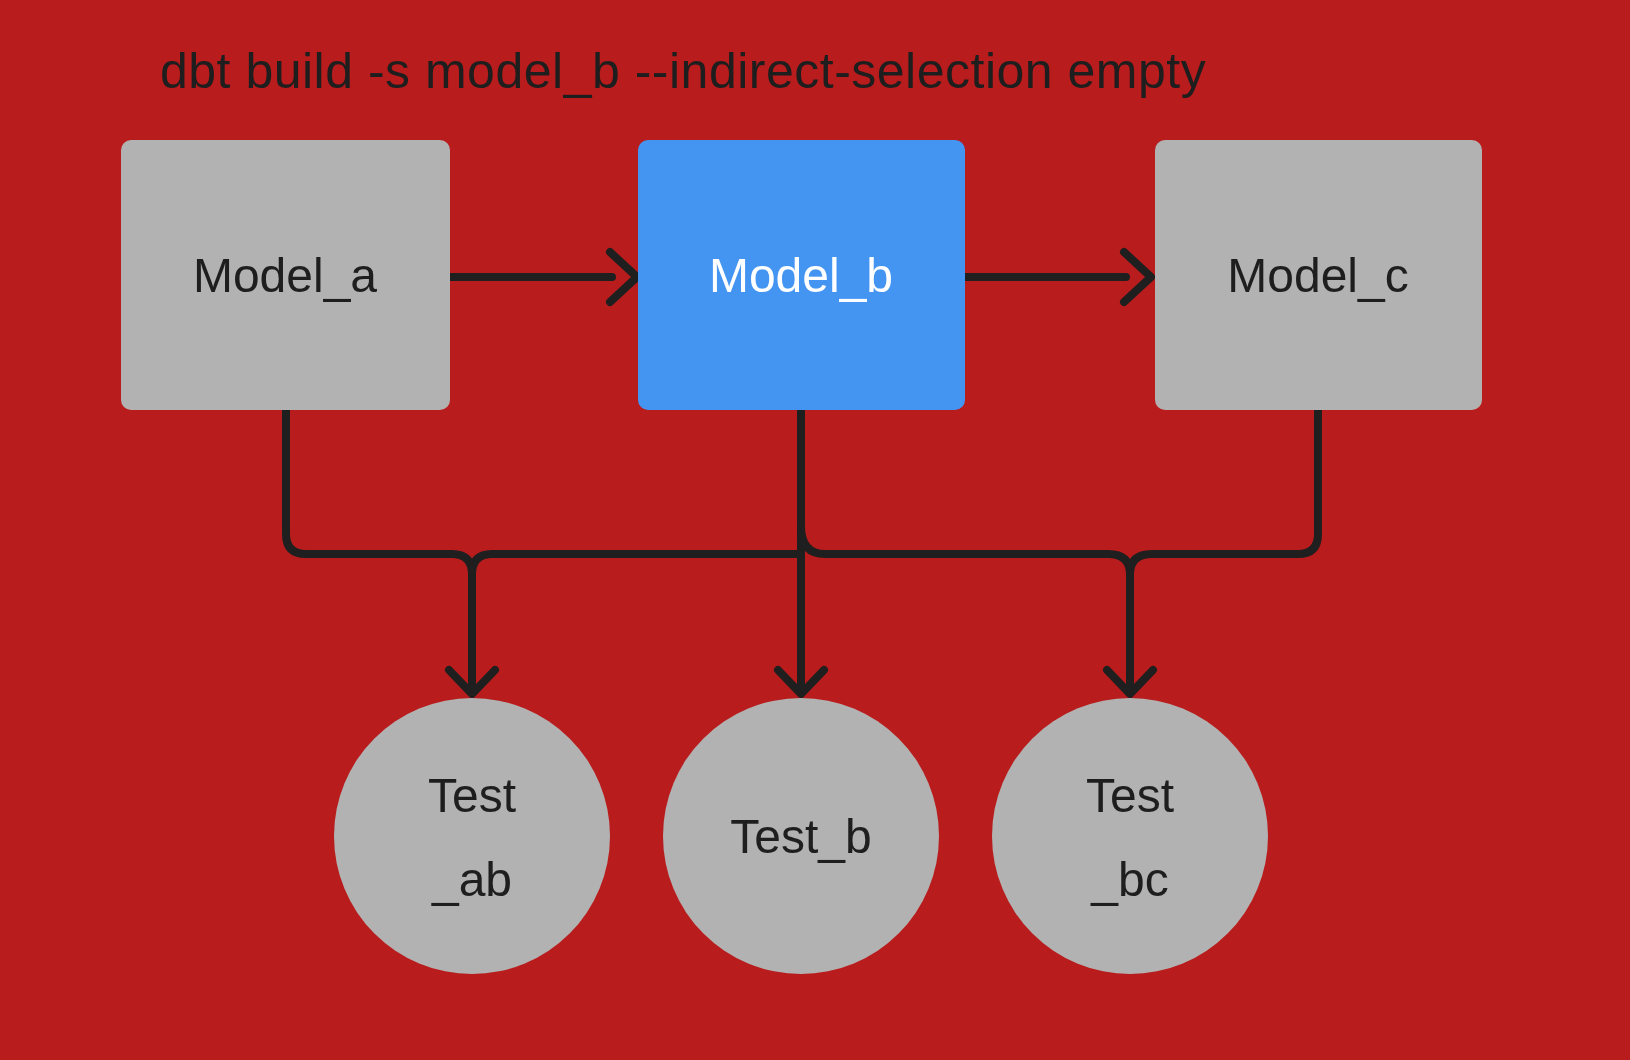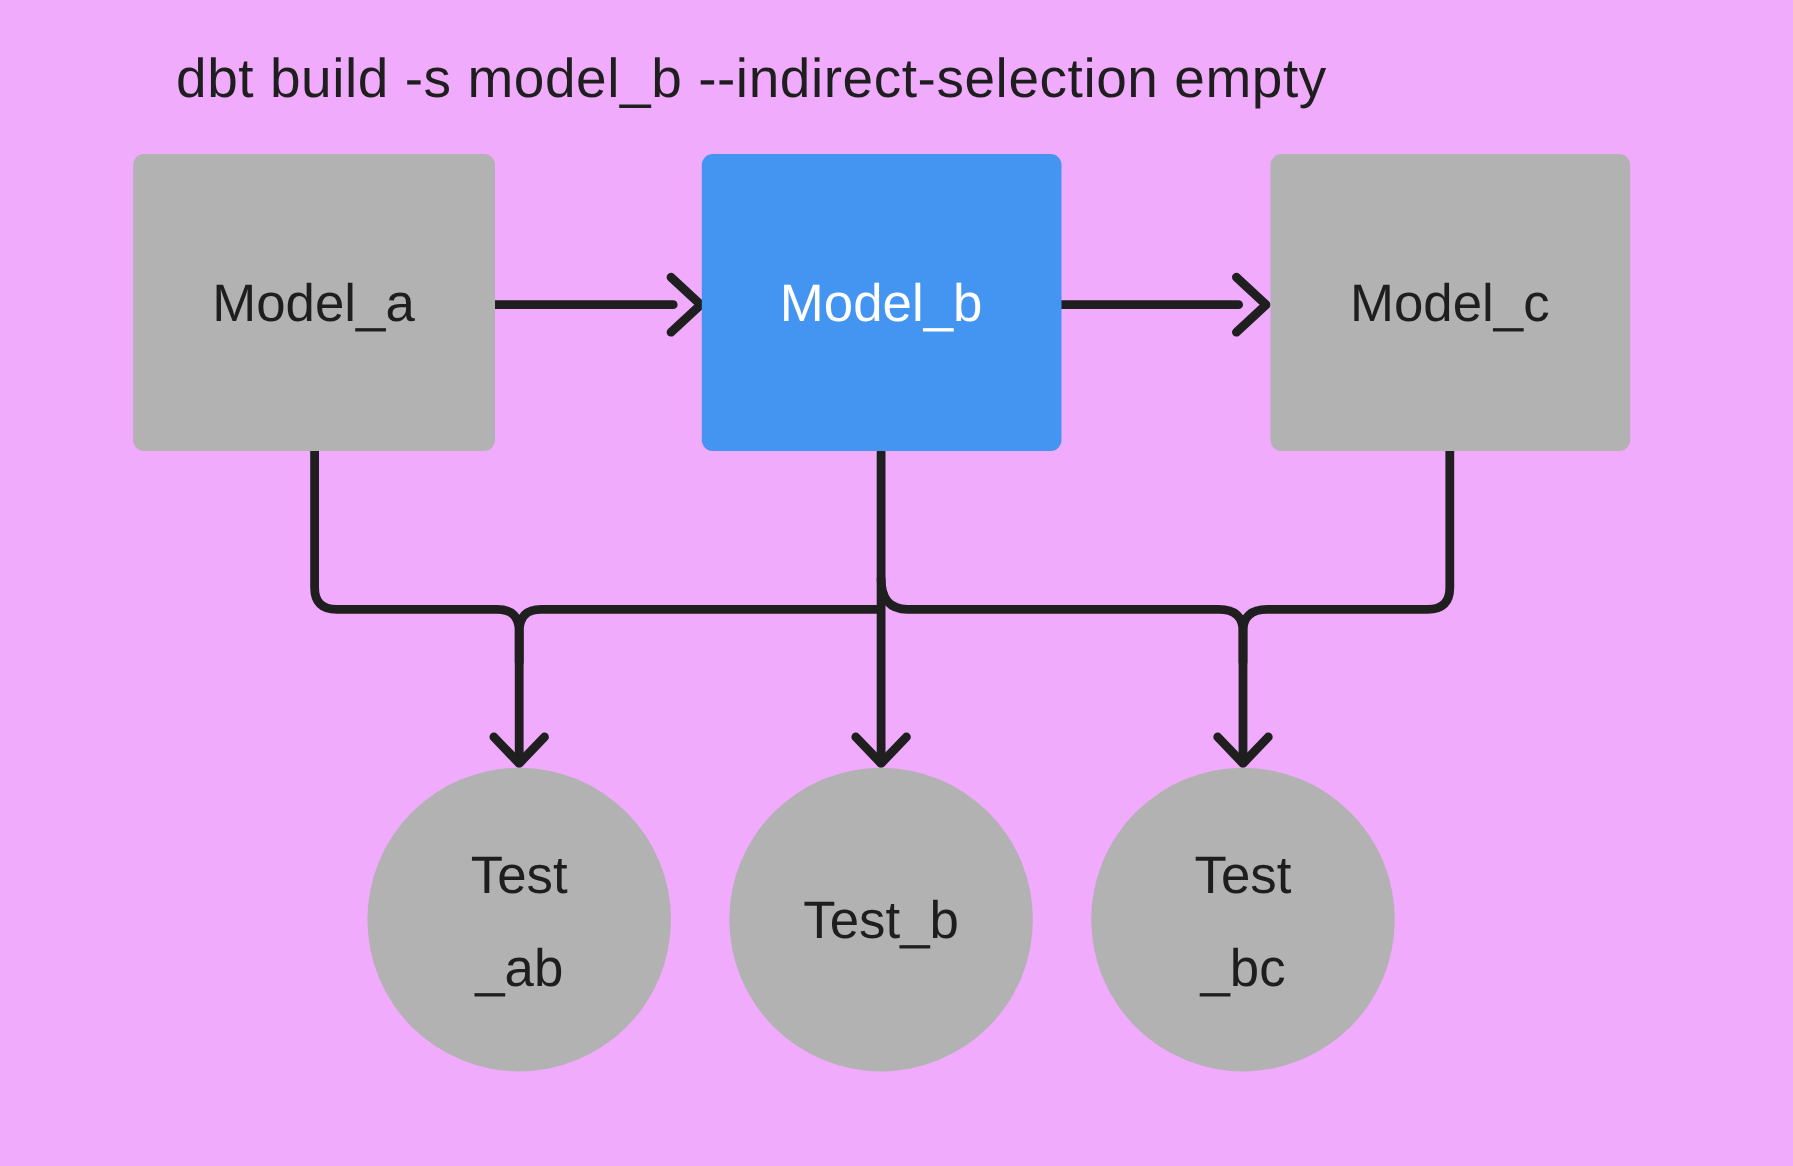--- a/index.html
+++ b/index.html
@@ -1,20 +1,20 @@
 <!DOCTYPE html>
 <html><head>
 <meta charset="utf-8">
 <style>
   html, body { margin: 0; padding: 0; background: #ffffff; }
   .canvas {
     position: relative;
     width: 1630px;
     height: 1060px;
-    background: #f0abfc;
+    background: #b91c1c;
     overflow: hidden;
     font-family: "Liberation Sans", sans-serif;
   }
   svg { display: block; }
   .title-text {
     font-family: "Liberation Sans", sans-serif;
     font-size: 50px;
     font-weight: 400;
     letter-spacing: 0.5px;
   }

